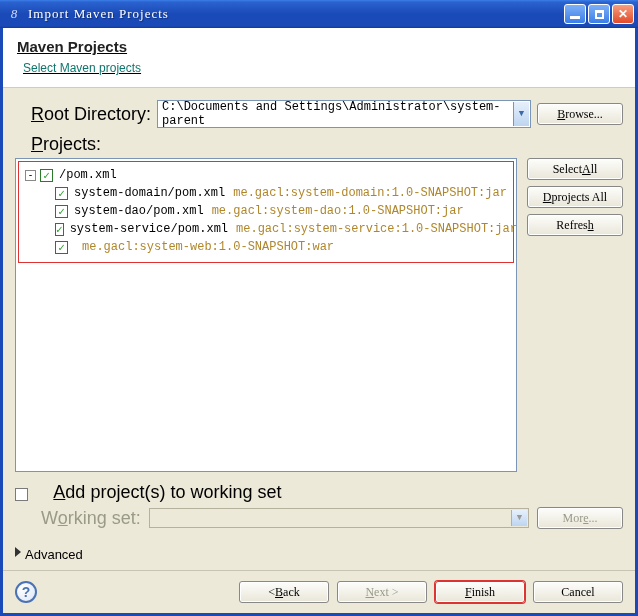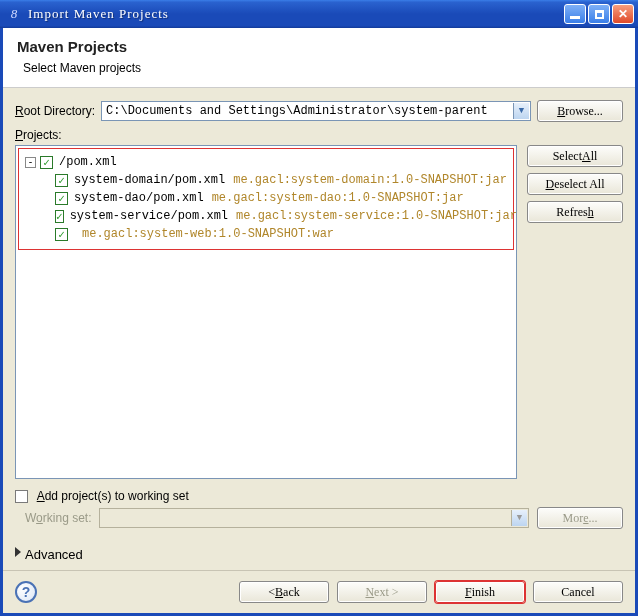--- a/index.html
+++ b/index.html
@@ -65,37 +65,38 @@
     background: #f7f6f0;
     display:flex; flex-direction:column;
   }
   
   
   .header {
     background:#fff;
     padding: 10px 14px 12px 14px;
     border-bottom: 1px solid #ccc;
     position:relative;
+    text-decoration:underline;
   }
   .header h1 { margin:0 0 6px 0; font-size:15px; font-weight:bold; color:#222;}
-  .header .sub { font-size:12px; color:#000000; padding-left:6px;}
+  .header .sub { font-size:12px; color:#0f766e; padding-left:6px;}
   
   
   .body {
     flex:1;
     background:#ece9d8;
     padding: 12px 12px 8px 12px;
     overflow:hidden;
     display:flex; flex-direction:column;
   }
   .row { display:flex; align-items:center; gap:6px; margin-bottom:6px;}
-  .lbl { font-size:12px; }
+  .lbl { font-size:18px;margin-left:16px; }
   .mn-letter { text-decoration: underline; }
   .combo {
-    flex:1; height:20px;
+    flex:1; height:28px;
     border:1px solid #7a95b5;
     background:#fff;
     display:flex; align-items:center;
     font-family: "Courier New", monospace;
     font-size:12px;
     padding-left:4px;
     position:relative;
   }
   .combo .dd {
     position:absolute; right:1px; top:1px; bottom:1px; width:16px;
@@ -255,21 +256,21 @@
           </div>
       </div>
       <div class="side-btns">
         <button class="btn">
             <span>Select </span>
             <span class="mn-letter">A</span>
             <span>ll</span>
           </button>
         <button class="btn">
             <span class="mn-letter">D</span>
-            <span>eselect All</span>
+            <span>projects All</span>
           </button>
         <button class="btn">
             <span>Refres</span>
             <span class="mn-letter">h</span>
           </button>
       </div>
     </div>
 
     <div style="margin-top:10px;">
       <span class="chk2"></span>

